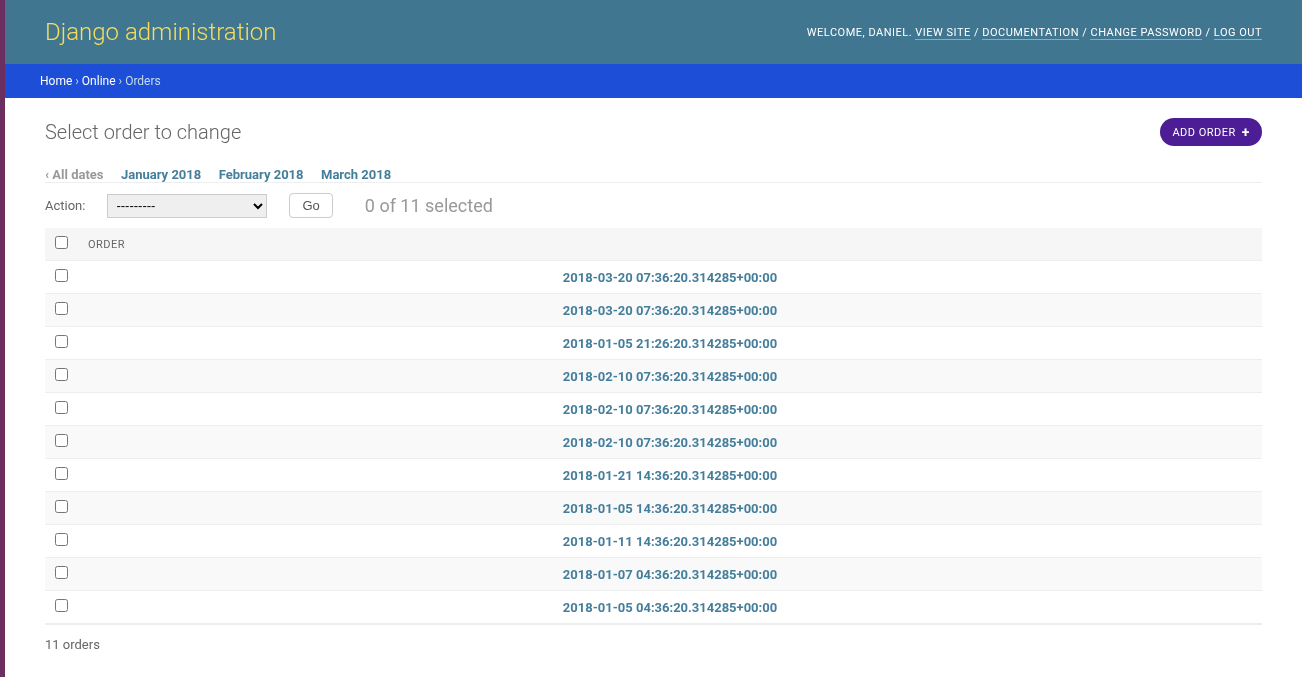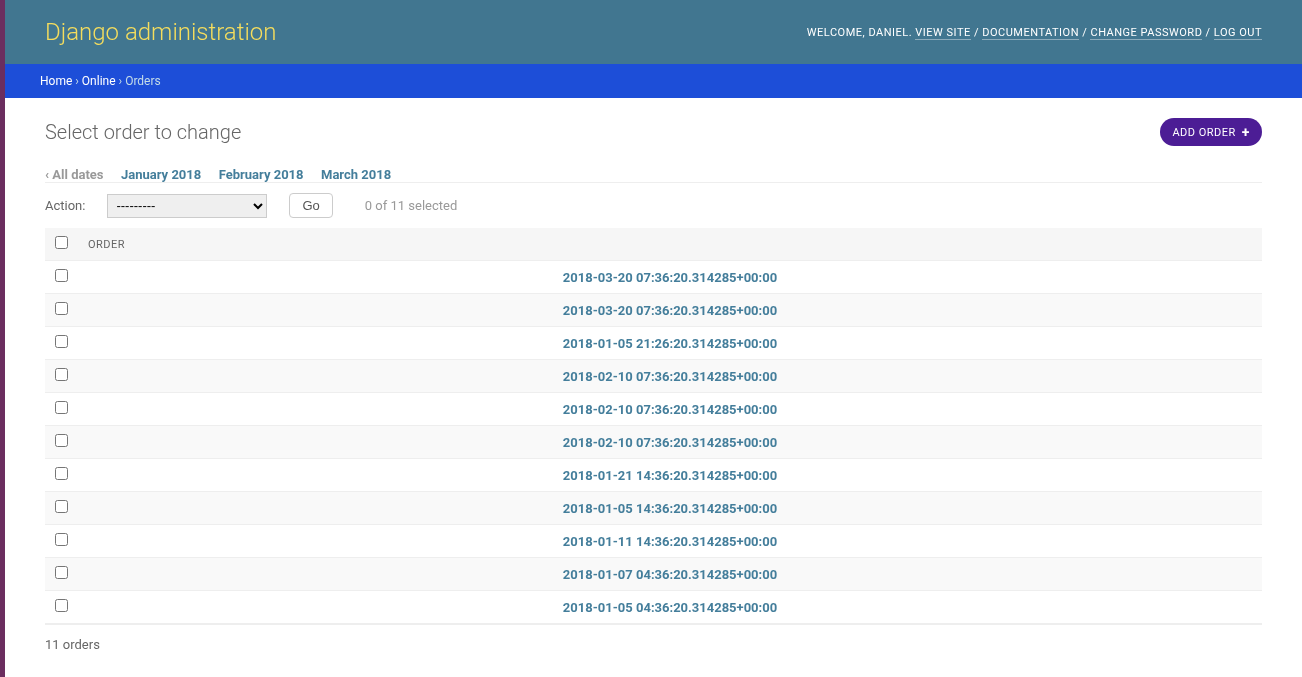--- a/index.html
+++ b/index.html
@@ -20,21 +20,21 @@
 .addlink { background: #4c1d95; color: #fff; padding: 7px 12px; border-radius: 15px; font-size: 11px; text-transform: uppercase; text-decoration: none; font-weight: 400; letter-spacing: 0.5px; display: inline-flex; align-items: center; gap: 6px; }
 .addlink .plus-icon { font-weight: bold; font-size: 14px; line-height: 1; }
 .date-hierarchy { border-bottom: 1px solid #eee; padding-bottom: 0; margin-bottom: 0; }
 .date-hierarchy span, .date-hierarchy a { margin-right: 14px; font-size: 13px; font-weight: bold; }
 .date-hierarchy .back { color: #999; }
 .date-hierarchy a { color: #447e9b; text-decoration: none; }
 .actions { padding: 10px 0; display: flex; align-items: center; gap: 22px; font-size: 13px; color: #999; }
 .actions label { color: #666; }
 .actions select { font-size: 13px; padding: 2px 4px; min-width: 160px; height: 24px; border: 1px solid #ccc; }
 .actions button { padding: 4px 12px; font-size: 13px; background: #fff; border: 1px solid #ccc; border-radius: 4px; cursor: pointer; color: #555; }
-.action-counter { margin-left: 10px; color: #999; font-size: 13px; }
+.action-counter { margin-left: 10px; color: #999; font-size: 18px; }
 table { width: 100%; border-collapse: collapse; }
 thead th { background: #f6f6f6; text-align: left; padding: 8px 10px; font-size: 11px; color: #666; text-transform: uppercase; font-weight: 400; letter-spacing: 0.5px; border-bottom: 1px solid #eee; }
 thead th.check-col { width: 30px; }
 tbody tr { border-bottom: 1px solid #eee; }
 tbody tr:nth-child(even) { background: #f9f9f9; }
 tbody td, tbody th { padding: 8px 10px; font-size: 13px; }
 tbody td.check-col { width: 30px; }
 tbody a { color: #447e9b; text-decoration: none; font-weight: bold; font-size: 13px; }
 .paginator { padding: 12px 0; font-size: 13px; color: #666; border-top: 1px solid #eee; margin-top: 0; }
 input[type=checkbox] { width: 13px; height: 13px; }

